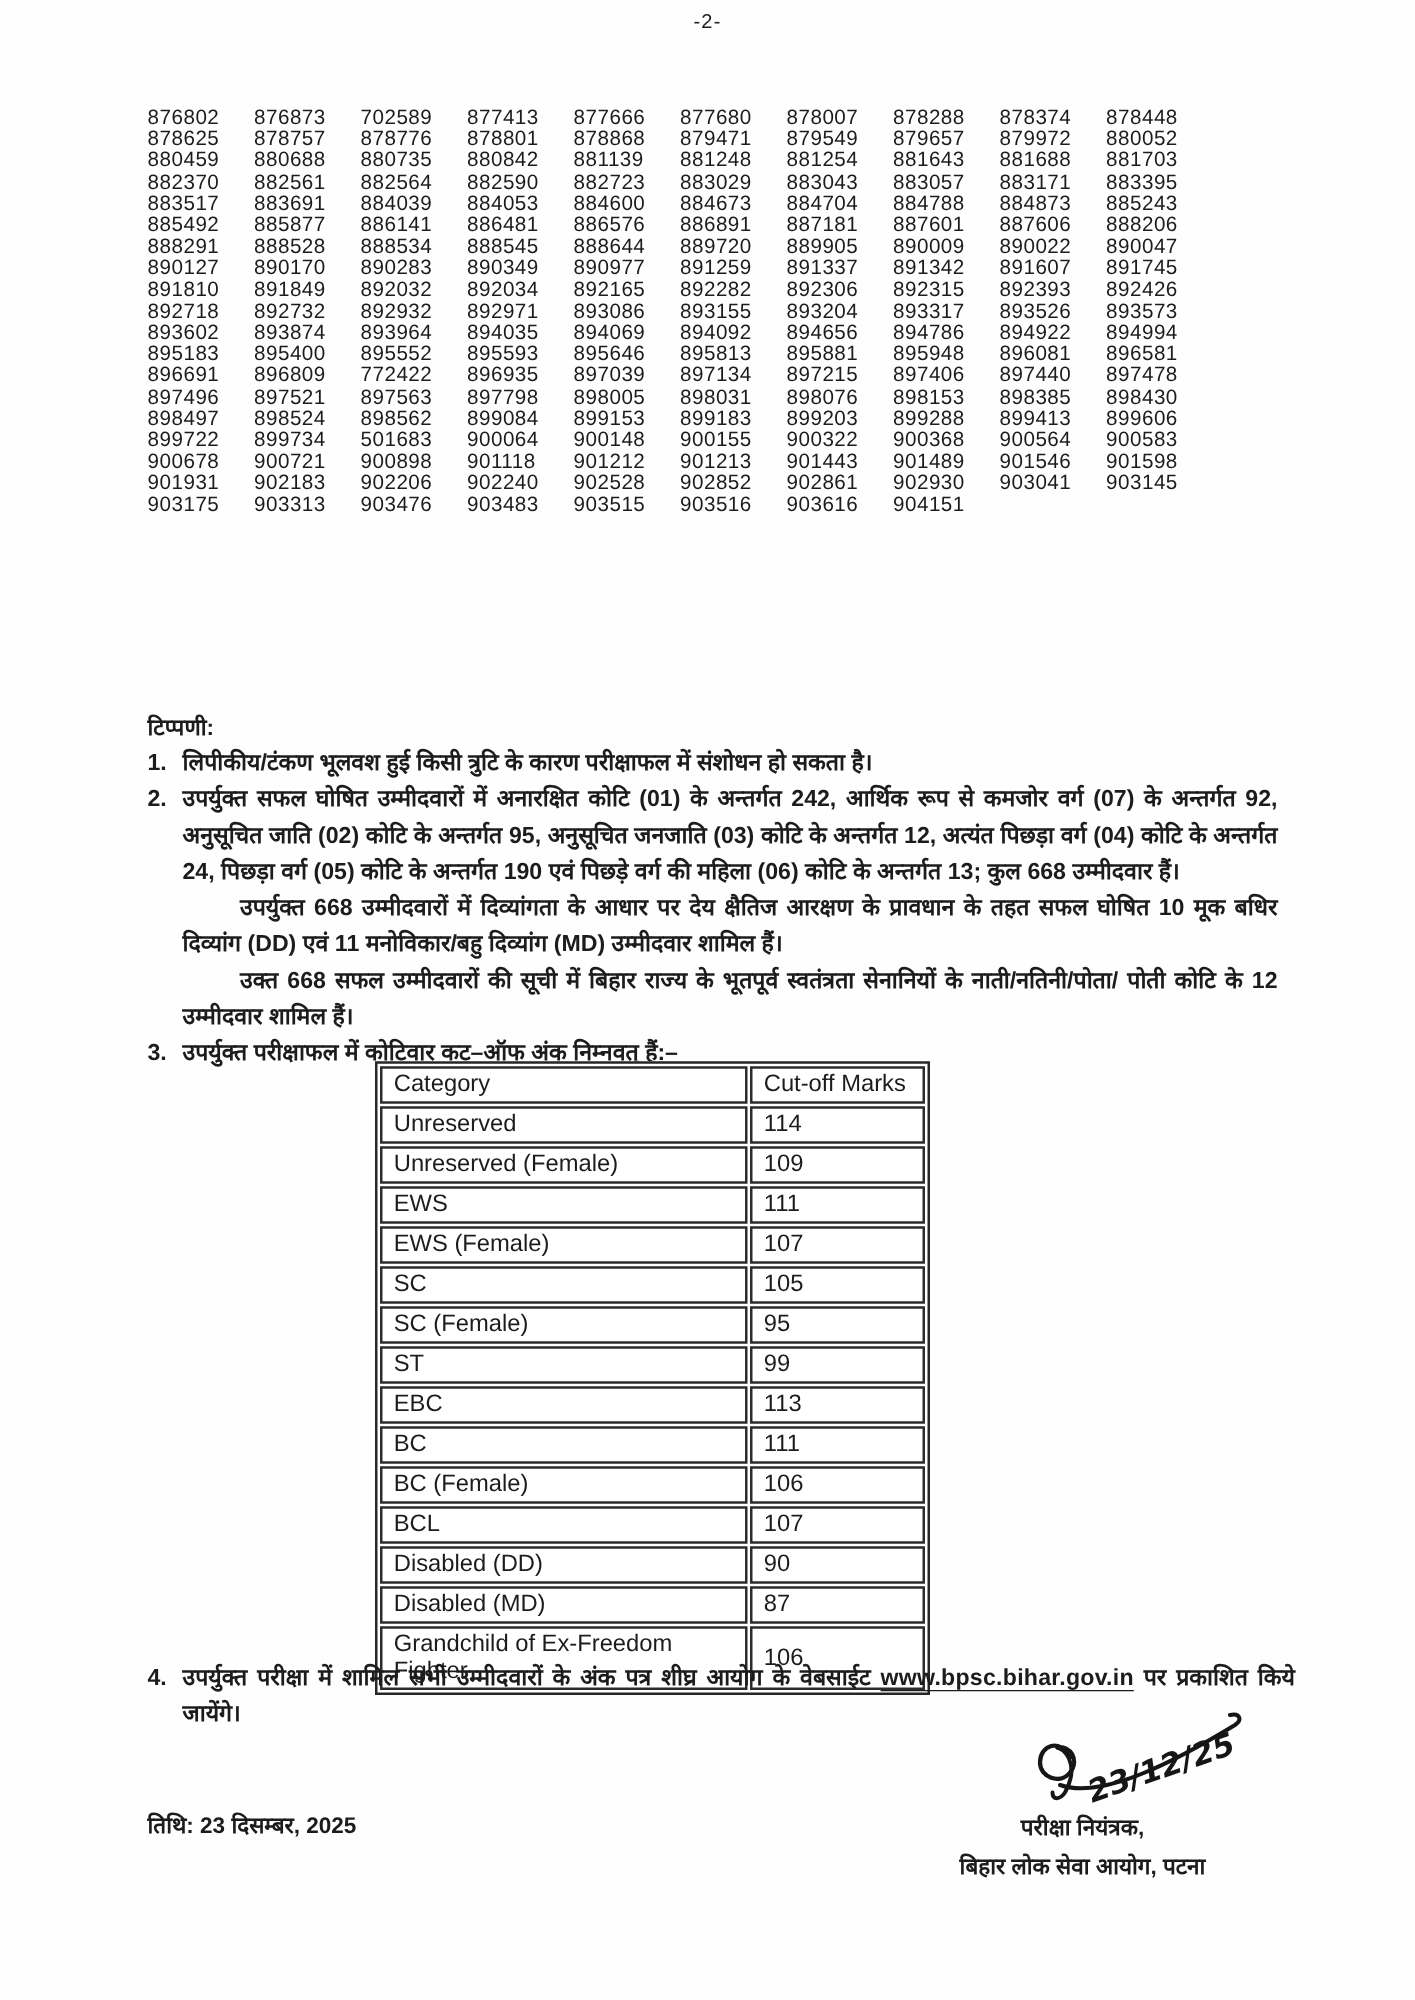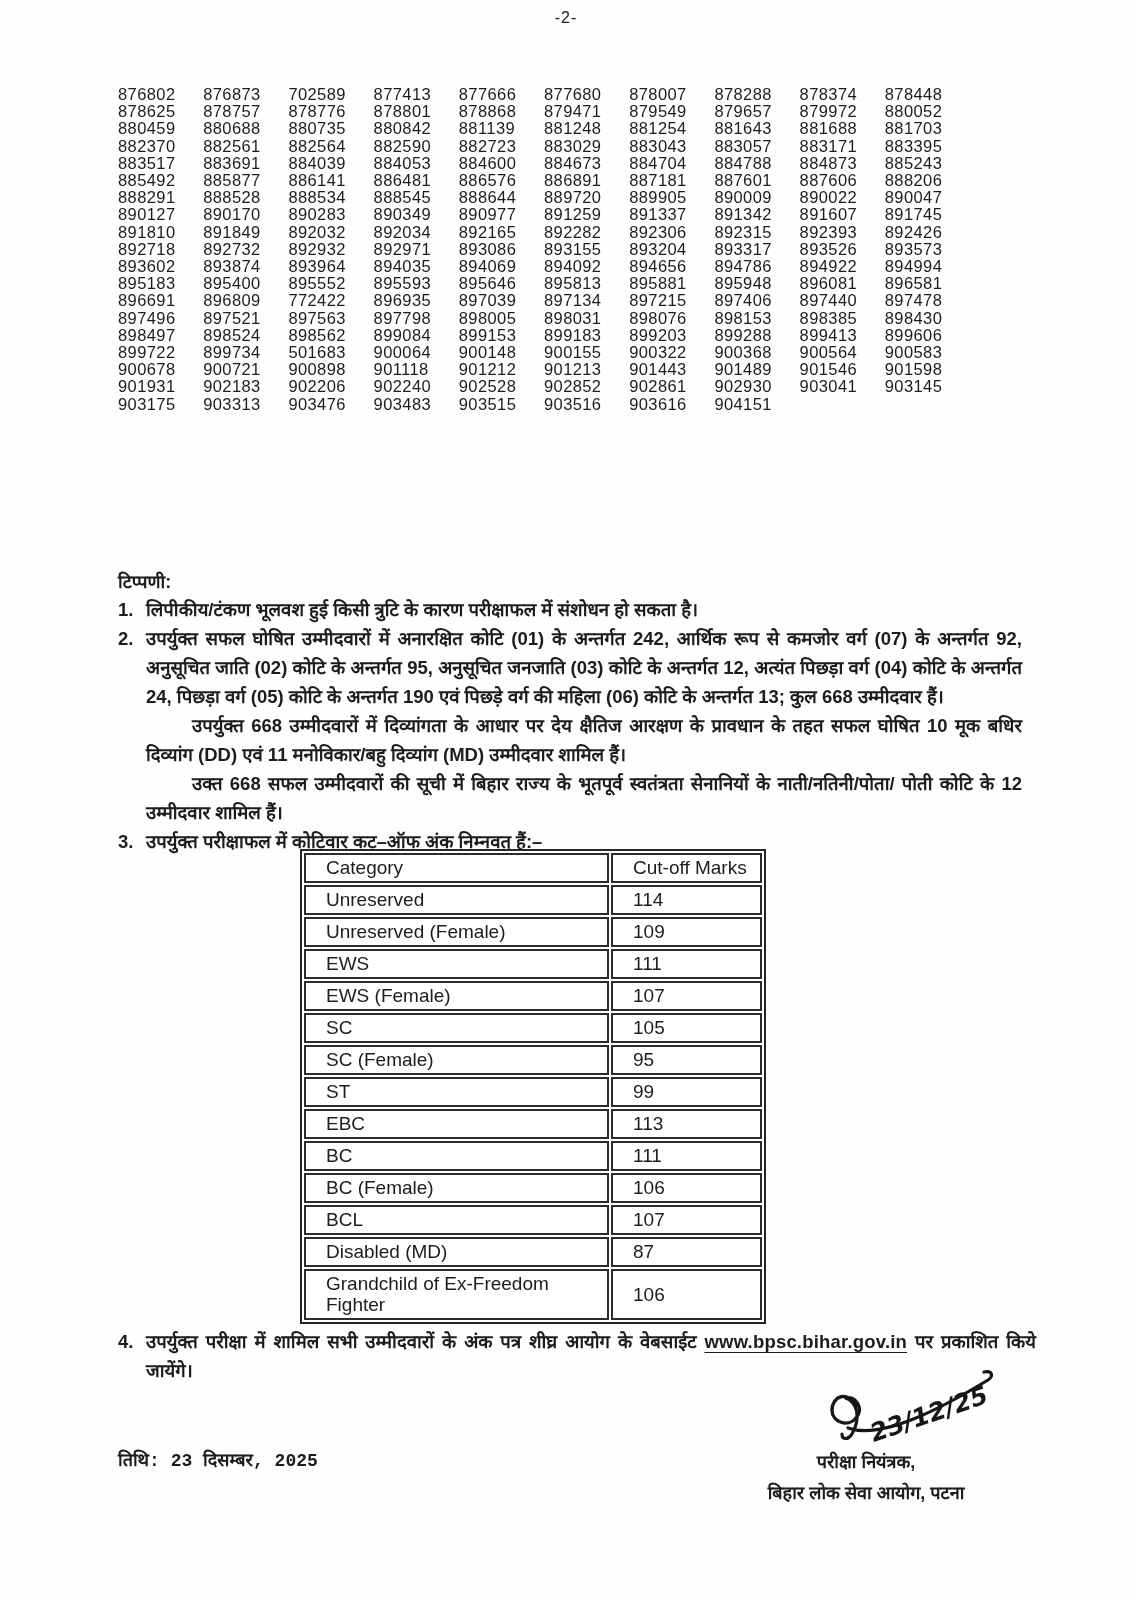--- a/index.html
+++ b/index.html
@@ -34,39 +34,39 @@
   .note-sub  { text-indent:46px; text-align:justify; font-size:18.5px; line-height:29px; font-weight:600; margin-left:28px; }
   
   .cutoff-wrap { position:absolute; left:300px; top:849px; }
   table.cutoff {
     border-collapse:separate; border-spacing:2.5px;
     border:2px solid #262626; background:#fff;
   }
   table.cutoff th, table.cutoff td {
     border:2px solid #2c2c2c;
     font-size:19px; line-height:21px; font-weight:normal;
-    padding:2px 9px 3px 20px; background:#fff;
+    padding:2px 9px 3px 9px; background:#fff;
     text-align:left; vertical-align:middle;
   }
   th.cat-col  { width:272px; }
   th.marks-col{ width:118px; text-align:center; }
   td.marks-cell { text-align:center; }
   
   .note4 { position:absolute; left:118px; top:1327px; width:918px; }
   .url {
     font-weight:bold; text-decoration:underline;
     text-underline-offset:4px; letter-spacing:0.2px;
   }
   
   .signature { position:absolute; left:822px; top:1356px; width:180px; height:92px; }
   .signature svg { display:block; }
   
   .footer-date {
     position:absolute; left:118px; top:1447px;
-    font-size:18px; font-weight:600;font-family:Liberation Mono, monospace;
+    font-size:18px; font-weight:600;
   }
   .footer-sign-block {
     position:absolute; left:712px; top:1447px; width:308px;
     text-align:center; font-size:18px; line-height:31px; font-weight:600;
   }
 </style>
 </head>
 <body>
 
 <div class="page">
@@ -332,20 +332,24 @@
           </tr>
           <tr>
             <td>BC (Female)</td>
             <td class="marks-cell">106</td>
           </tr>
           <tr>
             <td>BCL</td>
             <td class="marks-cell">107</td>
           </tr>
           <tr>
+            <td>Disabled (DD)</td>
+            <td class="marks-cell">90</td>
+          </tr>
+          <tr>
             <td>Disabled (MD)</td>
             <td class="marks-cell">87</td>
           </tr>
           <tr>
             <td>Grandchild of Ex-Freedom Fighter</td>
             <td class="marks-cell">106</td>
           </tr>
         </tbody>
     </table>
   </div>

